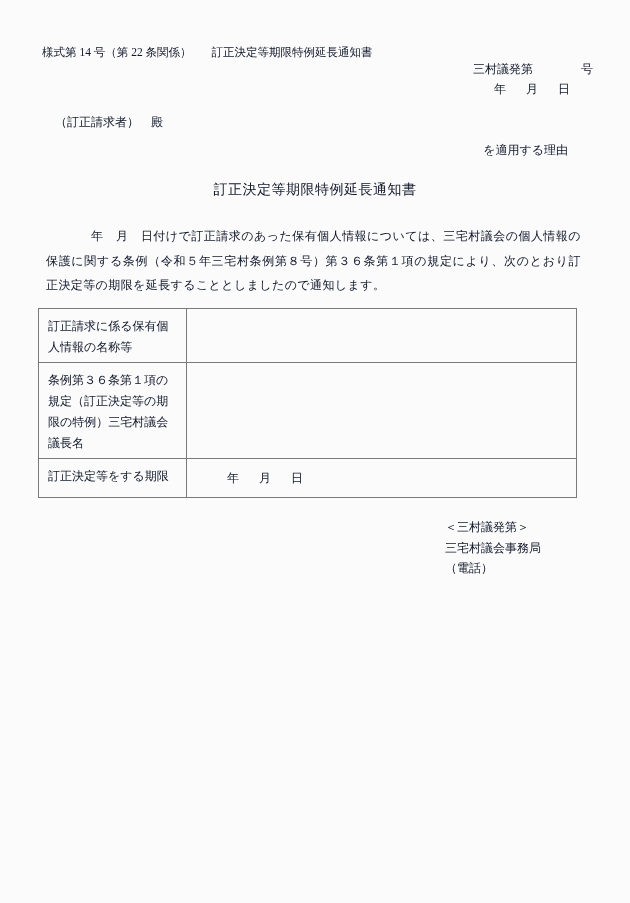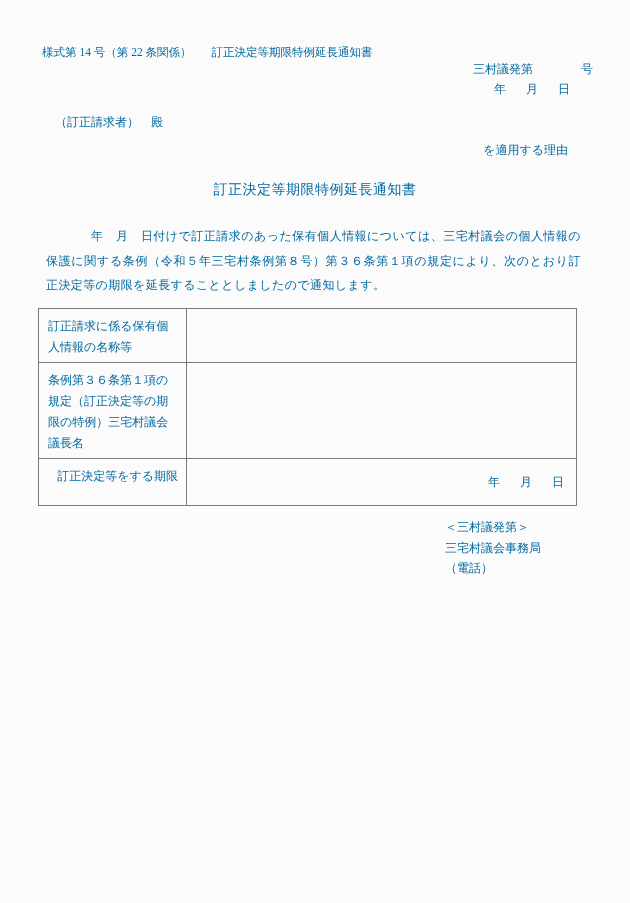--- a/index.html
+++ b/index.html
@@ -1,20 +1,20 @@
 <!DOCTYPE html>
 <html lang="ja"><head>
 <meta charset="utf-8">
 <style>
   html, body { margin:0; padding:0; background:#fbfbfb; }
   .page {
     position:relative;
     width:630px; height:903px;
     background:#fbfbfb;
-    color:#0369a1;
+    color:#0f172a;
     font-family:"Liberation Serif","DejaVu Serif",serif;
     overflow:hidden;
   }
   .abs { position:absolute; }
   .form-ref { left:42px; top:45px; font-size:11.5px; white-space:nowrap; }
   .form-ref .inline-title { margin-left:20px; }
   .doc-no   { right:37px; top:61px; font-size:12px; white-space:nowrap; }
   .doc-date { right:56px; top:81px; font-size:12px; letter-spacing:4px; white-space:nowrap; }
   .addressee { left:55px; top:114px; font-size:12px; white-space:nowrap; }
   .sender   { right:62px; top:142px; font-size:12px; white-space:nowrap; }
@@ -42,21 +42,21 @@
   table.form-table td {
     border:1px solid #7a7a7a;
     font-size:12px;
     vertical-align:top;
     overflow:hidden;
   }
   td.cell-label { width:130px; padding:7px 8px 4px 9px; line-height:21px;margin-top:28px; }
   td.cell-value { padding:4px 8px; }
   tr.row-1 { height:52px; }
   tr.row-2 { height:94px; }
-  tr.row-3 { height:47px;text-align:right; }
+  tr.row-3 { height:39px; }
   tr.row-3 td.cell-value {
     vertical-align:middle;
     padding-left:40px;
     letter-spacing:4px;
   }
   .contact { left:445px; top:517px; font-size:12px; line-height:20.5px; white-space:nowrap; }
 </style>
 </head>
 <body>
 

